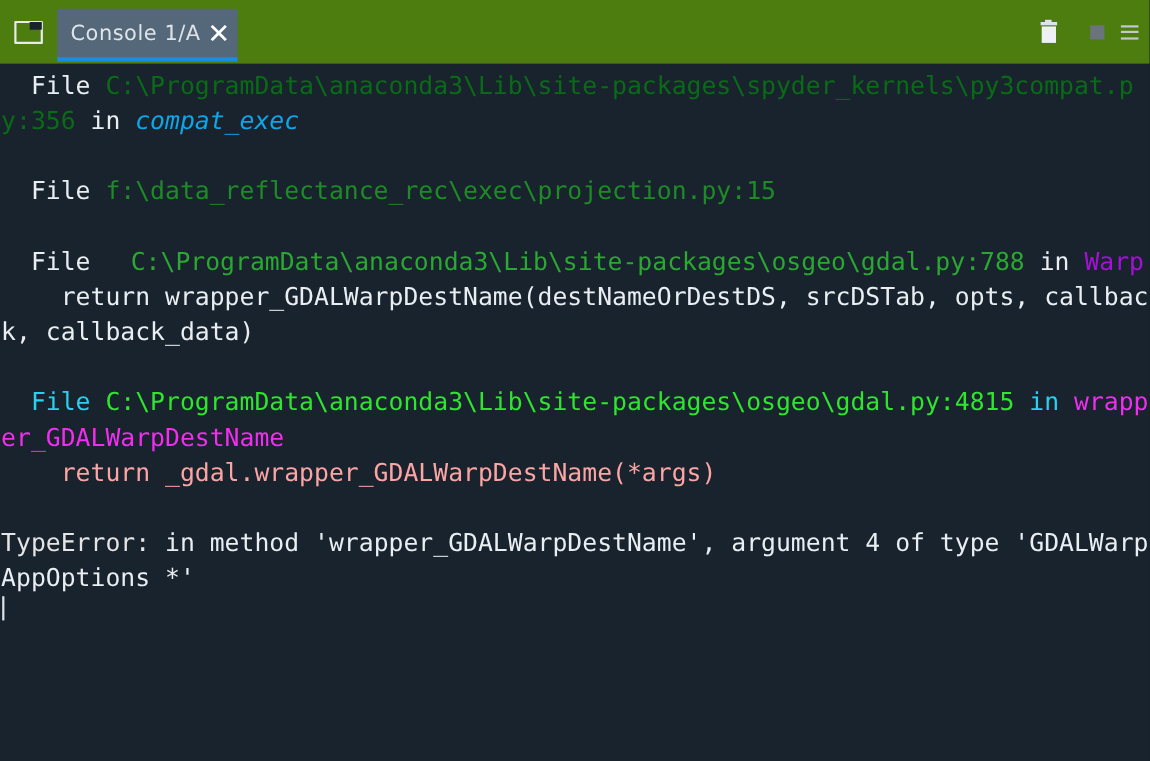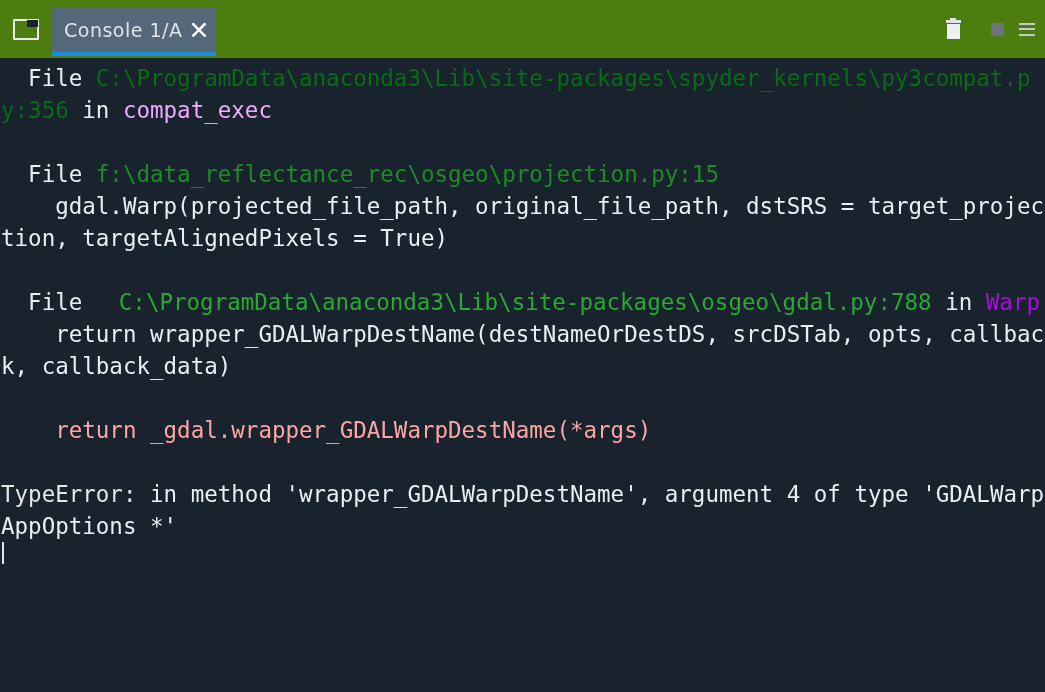--- a/index.html
+++ b/index.html
@@ -168,21 +168,21 @@
     white-space: pre-wrap;
     word-break: break-all;
     padding-left: 1px;
     color: #e8eef2;
   }
   .blank { height: 32px; }
 
   
   .c-white   { color: #e8eef2; }
   .c-path1   { color: #0a6b17; }
-  .c-func1   { color: #f0abfc; }
+  .c-func1   { color: #0ea5e9; font-style: italic; }
   .c-path2   { color: #1d8c26; }
   .c-path3   { color: #2aa832; margin-left: 23px; }
   .c-func3   { color: #a511d8; margin-top: 43px; }
   .c-filekw4 { color: #2ad0ef; }
   .c-path4   { color: #2ee62e; }
   .c-func4   { color: #ef2eef; }
   .c-yellow  { color: #fca5a5; }
   .c-err     { color: #e5e5e5; }
 
   .cursor-line {
@@ -234,26 +234,26 @@
         <span></span>
         <span></span>
     </div>
   </div>
 </div>
 
 <div id="console">
   <div class="console-inner" id="console-lines">
       <div class="cline"><span class="c-white">  File </span><span class="c-path1">C:\ProgramData\anaconda3\Lib\site-packages\spyder_kernels\py3compat.py:356</span><span class="c-white"> in </span><span class="c-func1">compat_exec</span></div>
       <div class="cline blank"></div>
-      <div class="cline"><span class="c-white">  File </span><span class="c-path2">f:\data_reflectance_rec\osgeo\projection.py:15</span></div>
-      <div class="cline"><span class="c-white">    gdal.Warp(projected_file_path, original_file_path, dstSRS = target_projection, targetAlignedPixels = True)</span></div>
+      <div class="cline"><span class="c-white">  File </span><span class="c-path2">f:\data_reflectance_rec\exec\projection.py:15</span></div>
       <div class="cline blank"></div>
       <div class="cline"><span class="c-white">  File </span><span class="c-path3">C:\ProgramData\anaconda3\Lib\site-packages\osgeo\gdal.py:788</span><span class="c-white"> in </span><span class="c-func3">Warp</span></div>
       <div class="cline"><span class="c-white">    return wrapper_GDALWarpDestName(destNameOrDestDS, srcDSTab, opts, callback, callback_data)</span></div>
       <div class="cline blank"></div>
+      <div class="cline"><span class="c-filekw4">  File </span><span class="c-path4">C:\ProgramData\anaconda3\Lib\site-packages\osgeo\gdal.py:4815</span><span class="c-filekw4"> in </span><span class="c-func4">wrapper_GDALWarpDestName</span></div>
       <div class="cline"><span class="c-yellow">    return _gdal.wrapper_GDALWarpDestName(*args)</span></div>
       <div class="cline blank"></div>
       <div class="cline"><span class="c-err">TypeError:</span><span class="c-white"> in method 'wrapper_GDALWarpDestName', argument 4 of type 'GDALWarpAppOptions *'</span></div>
     </div>
   <div class="cursor-line">
     <span class="cursor"></span>
   </div>
 </div>
 
 </body></html>

